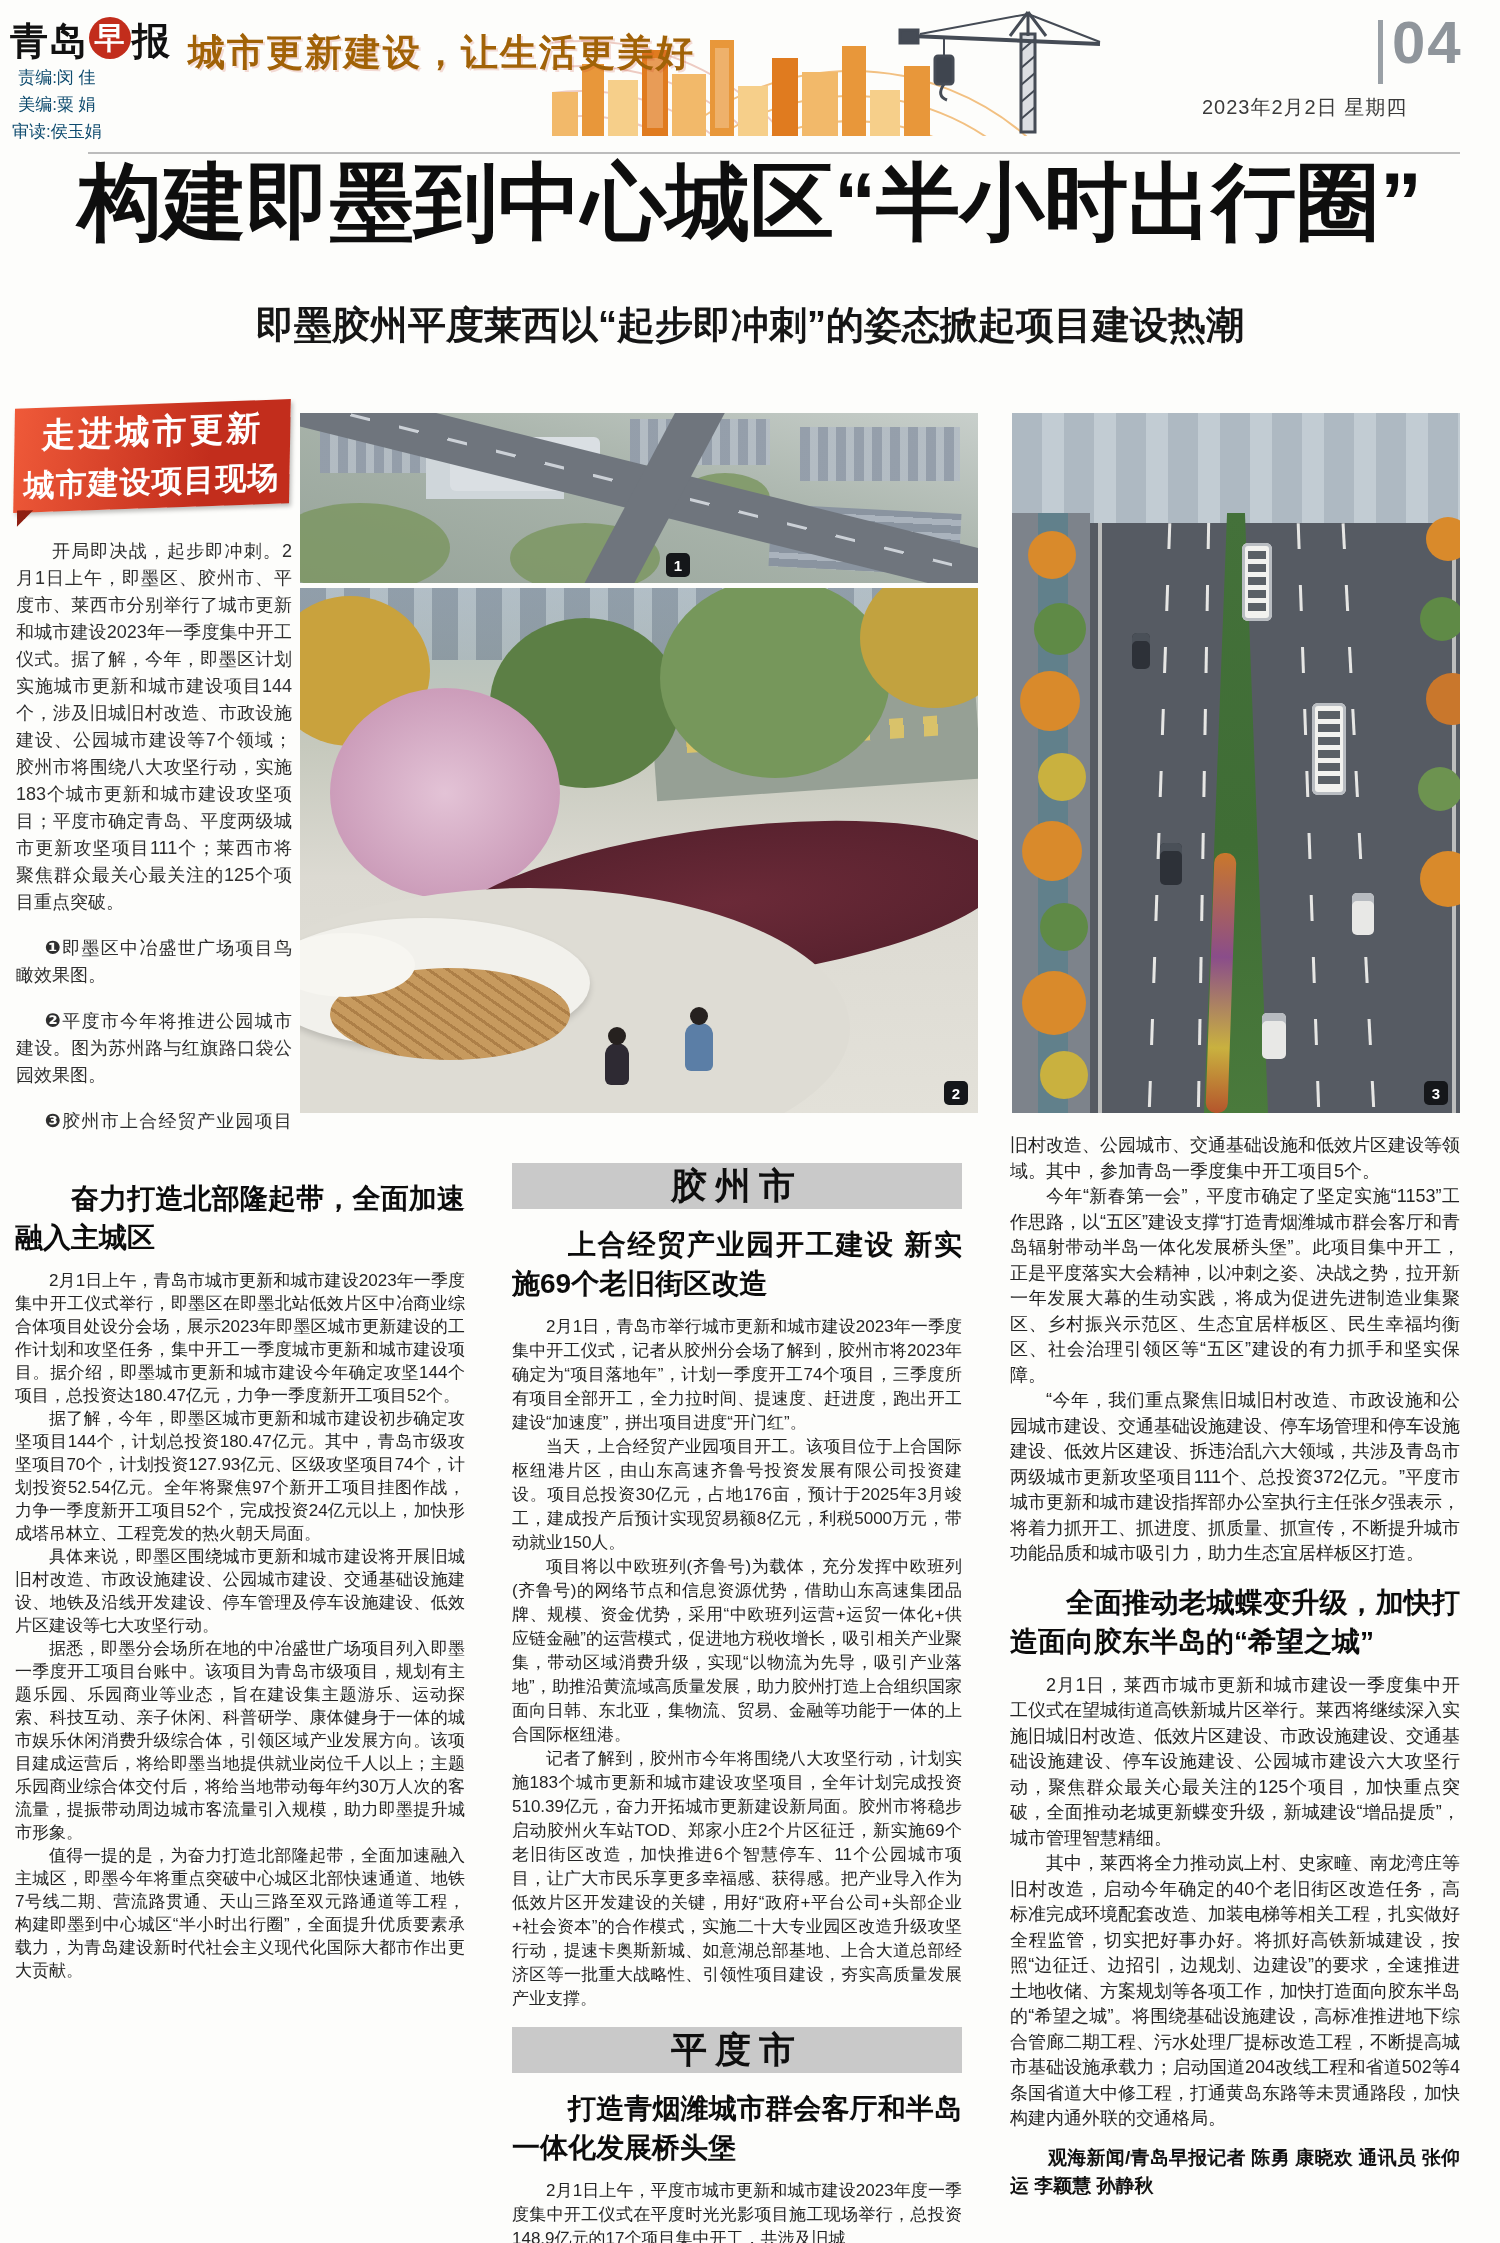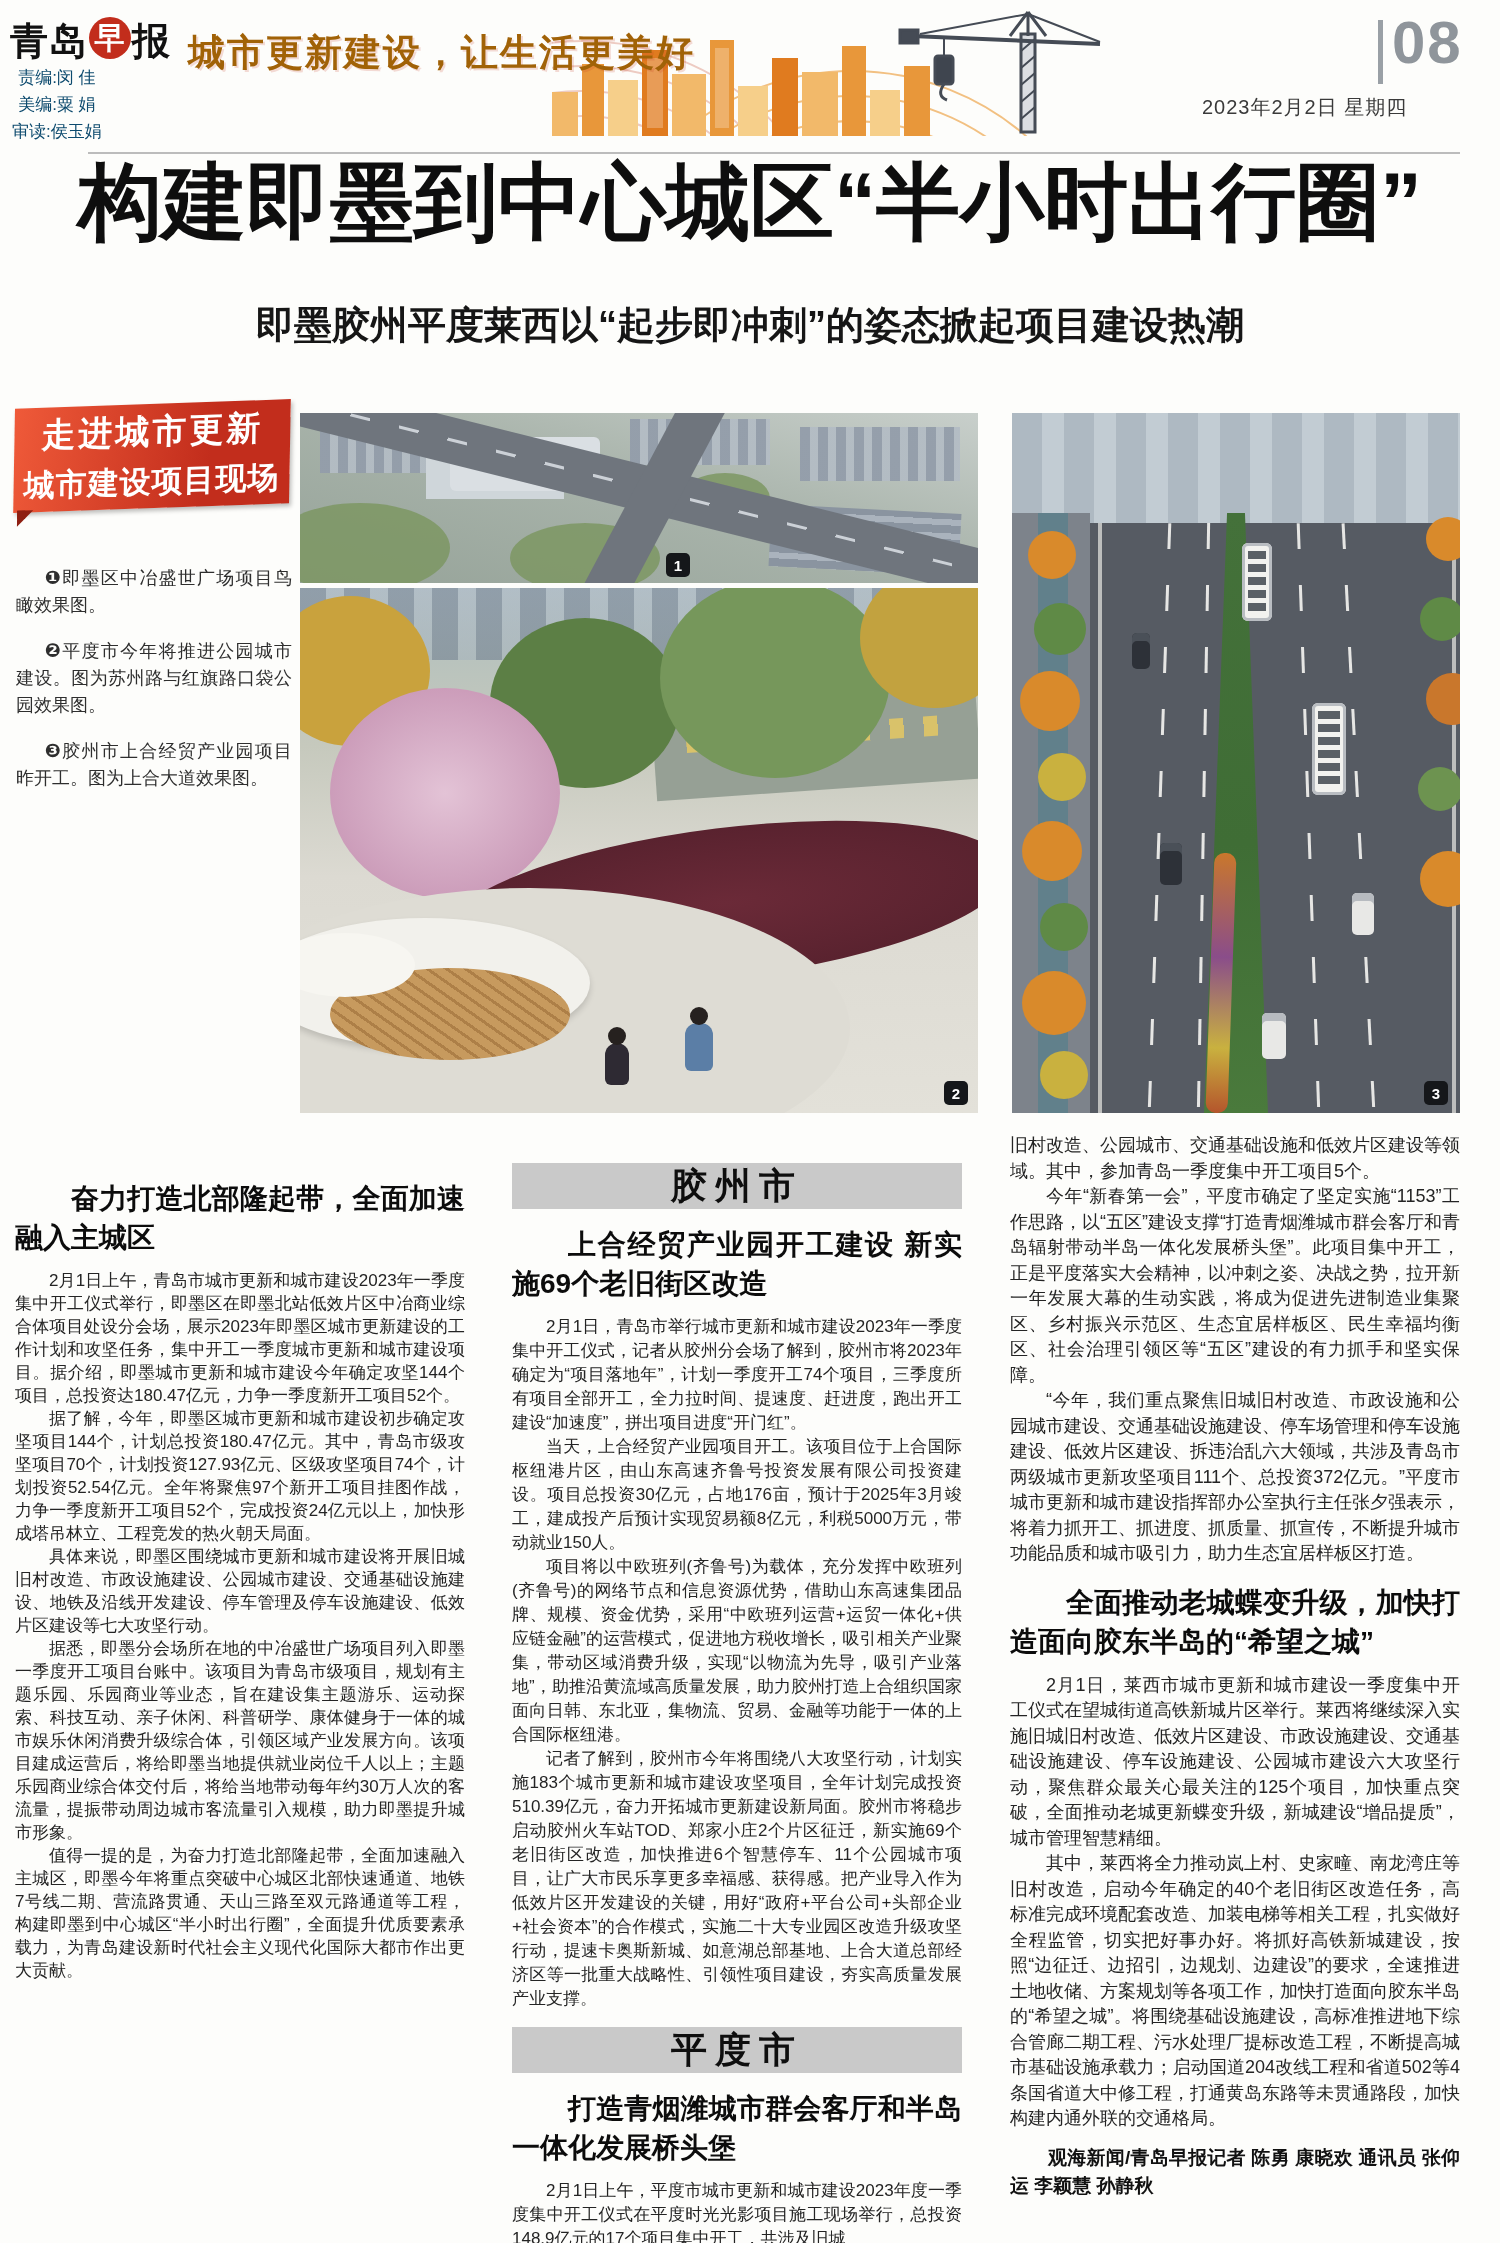--- a/index.html
+++ b/index.html
@@ -172,33 +172,34 @@
       <path d="M476 8L548 36M476 8L368 28" stroke-width="2"></path>
       <rect x="348" y="24" width="18" height="13" fill="#454b55"></rect>
       <path d="M392 33V68" stroke-width="2"></path>
       <rect x="383" y="50" width="18" height="28" rx="3" fill="#3f454f"></rect>
       <path d="M392 78q-8 12 3 16" stroke-width="3"></path>
     </g>
   </svg>
 
   <div class="abs banner-title">城市更新建设，让生活更美好</div>
   <div class="abs pagebar"></div>
-  <div class="abs page-number">08</div>
+  <div class="abs page-number">04</div>
   <div class="abs date">2023年2月2日 星期四</div>
   <div class="abs header-rule"></div>
 
   <div class="abs headline">构建即墨到中心城区“半小时出行圈”</div>
   <div class="abs dek">即墨胶州平度莱西以“起步即冲刺”的姿态掀起项目建设热潮</div>
 
   <div class="abs badge">
     <div class="b1">走进城市更新</div>
     <div class="b2">城市建设项目现场</div>
   </div>
 
   <div class="abs leftcol">
+    <p class="intro">开局即决战，起步即冲刺。2月1日上午，即墨区、胶州市、平度市、莱西市分别举行了城市更新和城市建设2023年一季度集中开工仪式。据了解，今年，即墨区计划实施城市更新和城市建设项目144个，涉及旧城旧村改造、市政设施建设、公园城市建设等7个领域；胶州市将围绕八大攻坚行动，实施183个城市更新和城市建设攻坚项目；平度市确定青岛、平度两级城市更新攻坚项目111个；莱西市将聚焦群众最关心最关注的125个项目重点突破。</p>
     <p class="caption"><span class="mark">❶</span><span>即墨区中冶盛世广场项目鸟瞰效果图。</span></p>
     <p class="caption"><span class="mark">❷</span><span>平度市今年将推进公园城市建设。图为苏州路与红旗路口袋公园效果图。</span></p>
     <p class="caption"><span class="mark">❸</span><span>胶州市上合经贸产业园项目昨开工。图为上合大道效果图。</span></p>
   </div>
 
   <div class="photo photo1">
     <div class="p1-bld" style="left:20px;top:10px;width:110px;height:50px;"></div>
     <div class="p1-white"></div>
     <div class="p1-bld" style="left:330px;top:6px;width:140px;height:46px;"></div>
     <div class="p1-bld" style="left:500px;top:14px;width:160px;height:54px;"></div>

